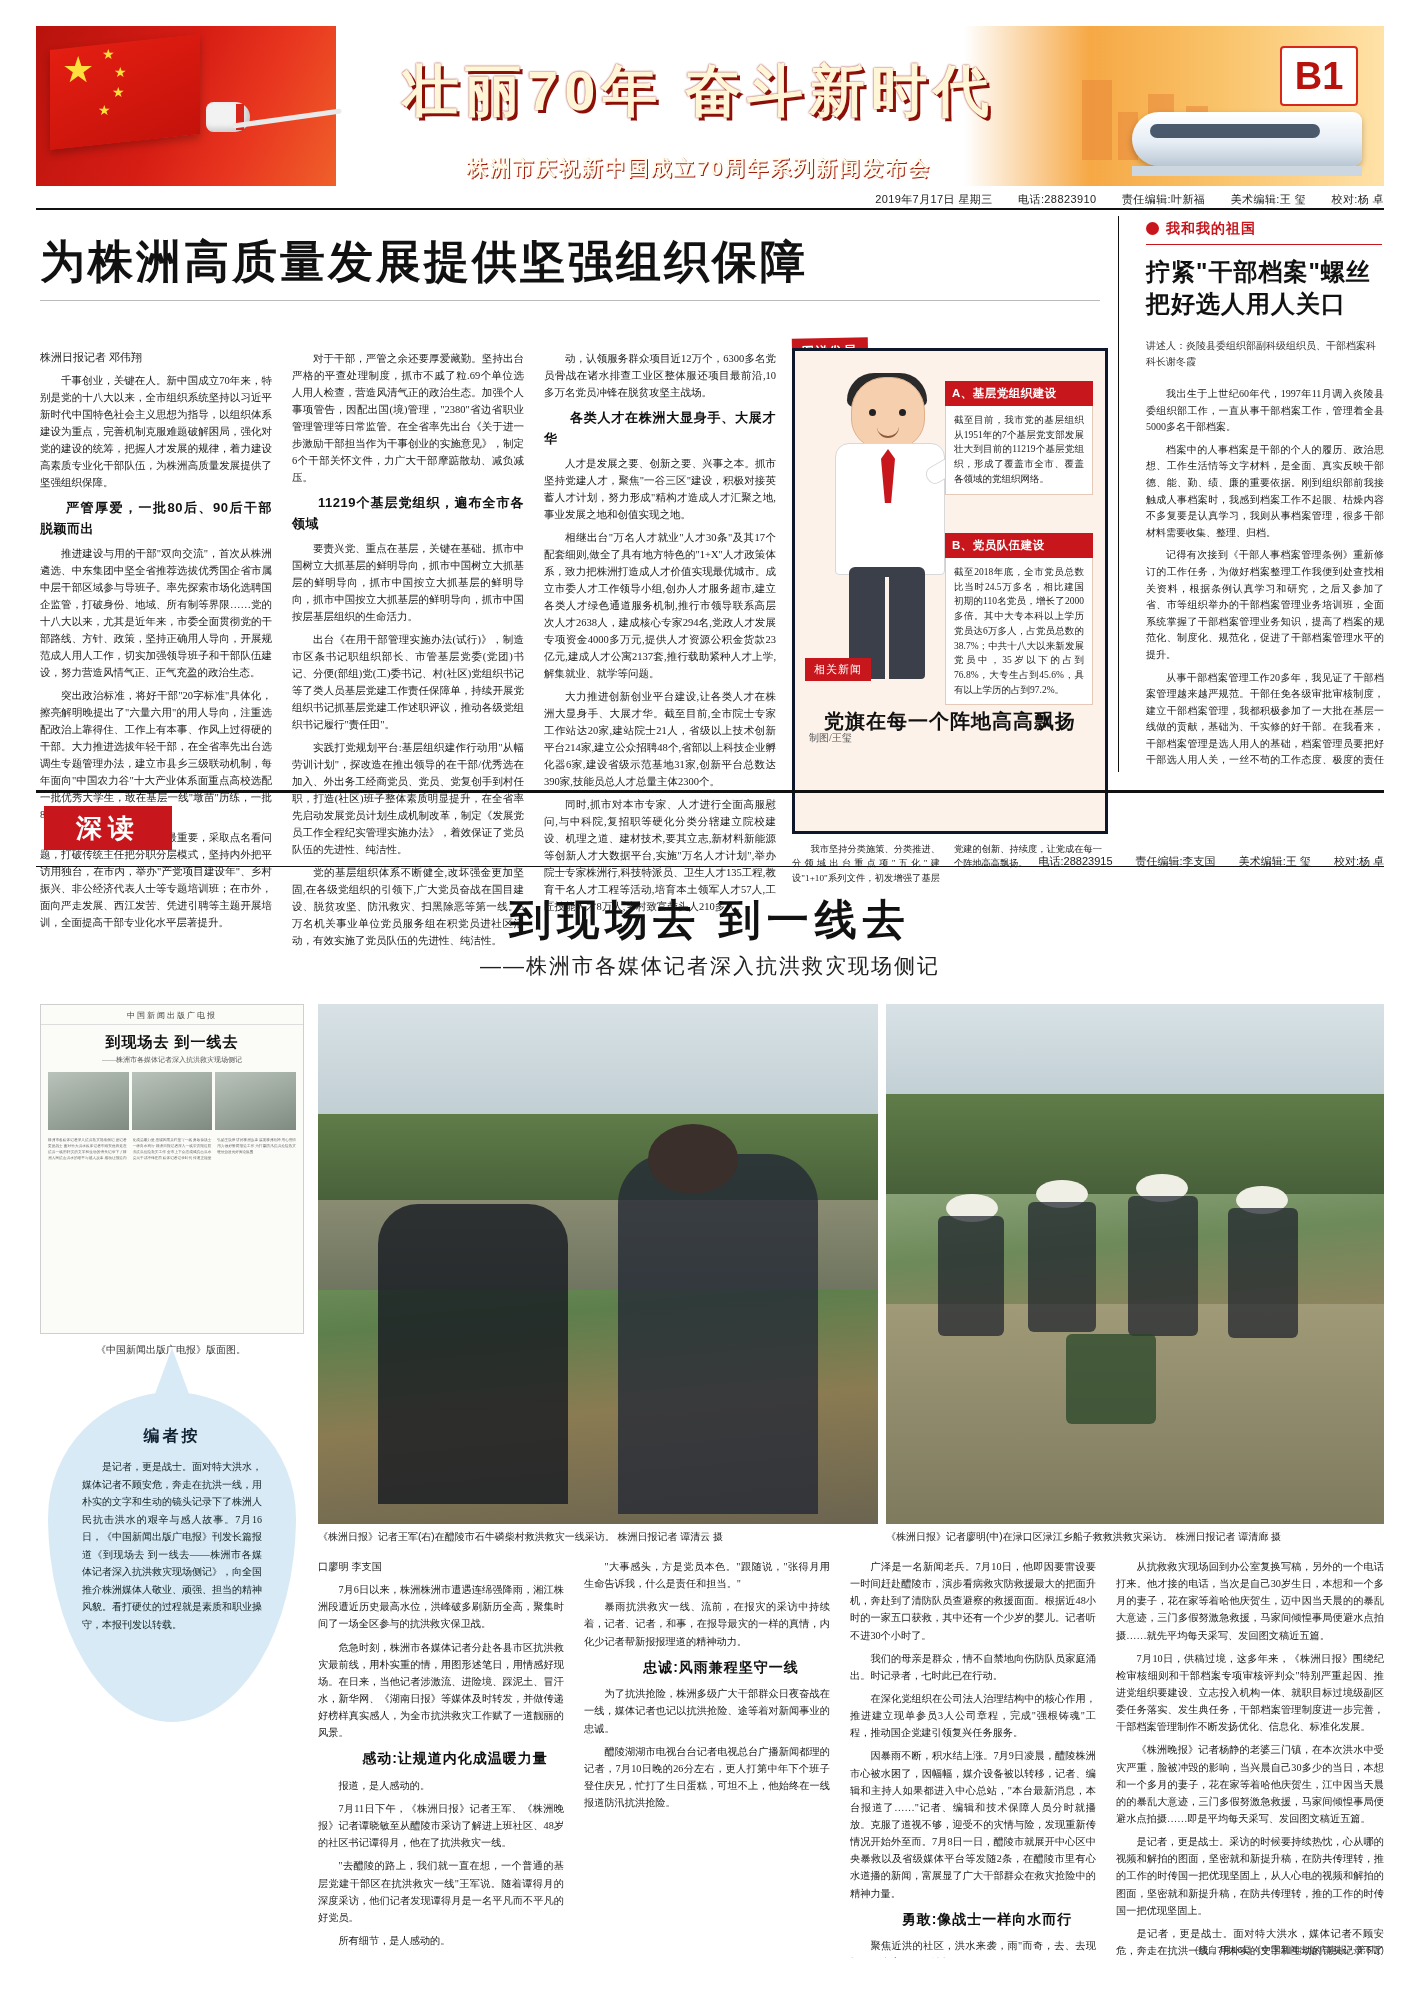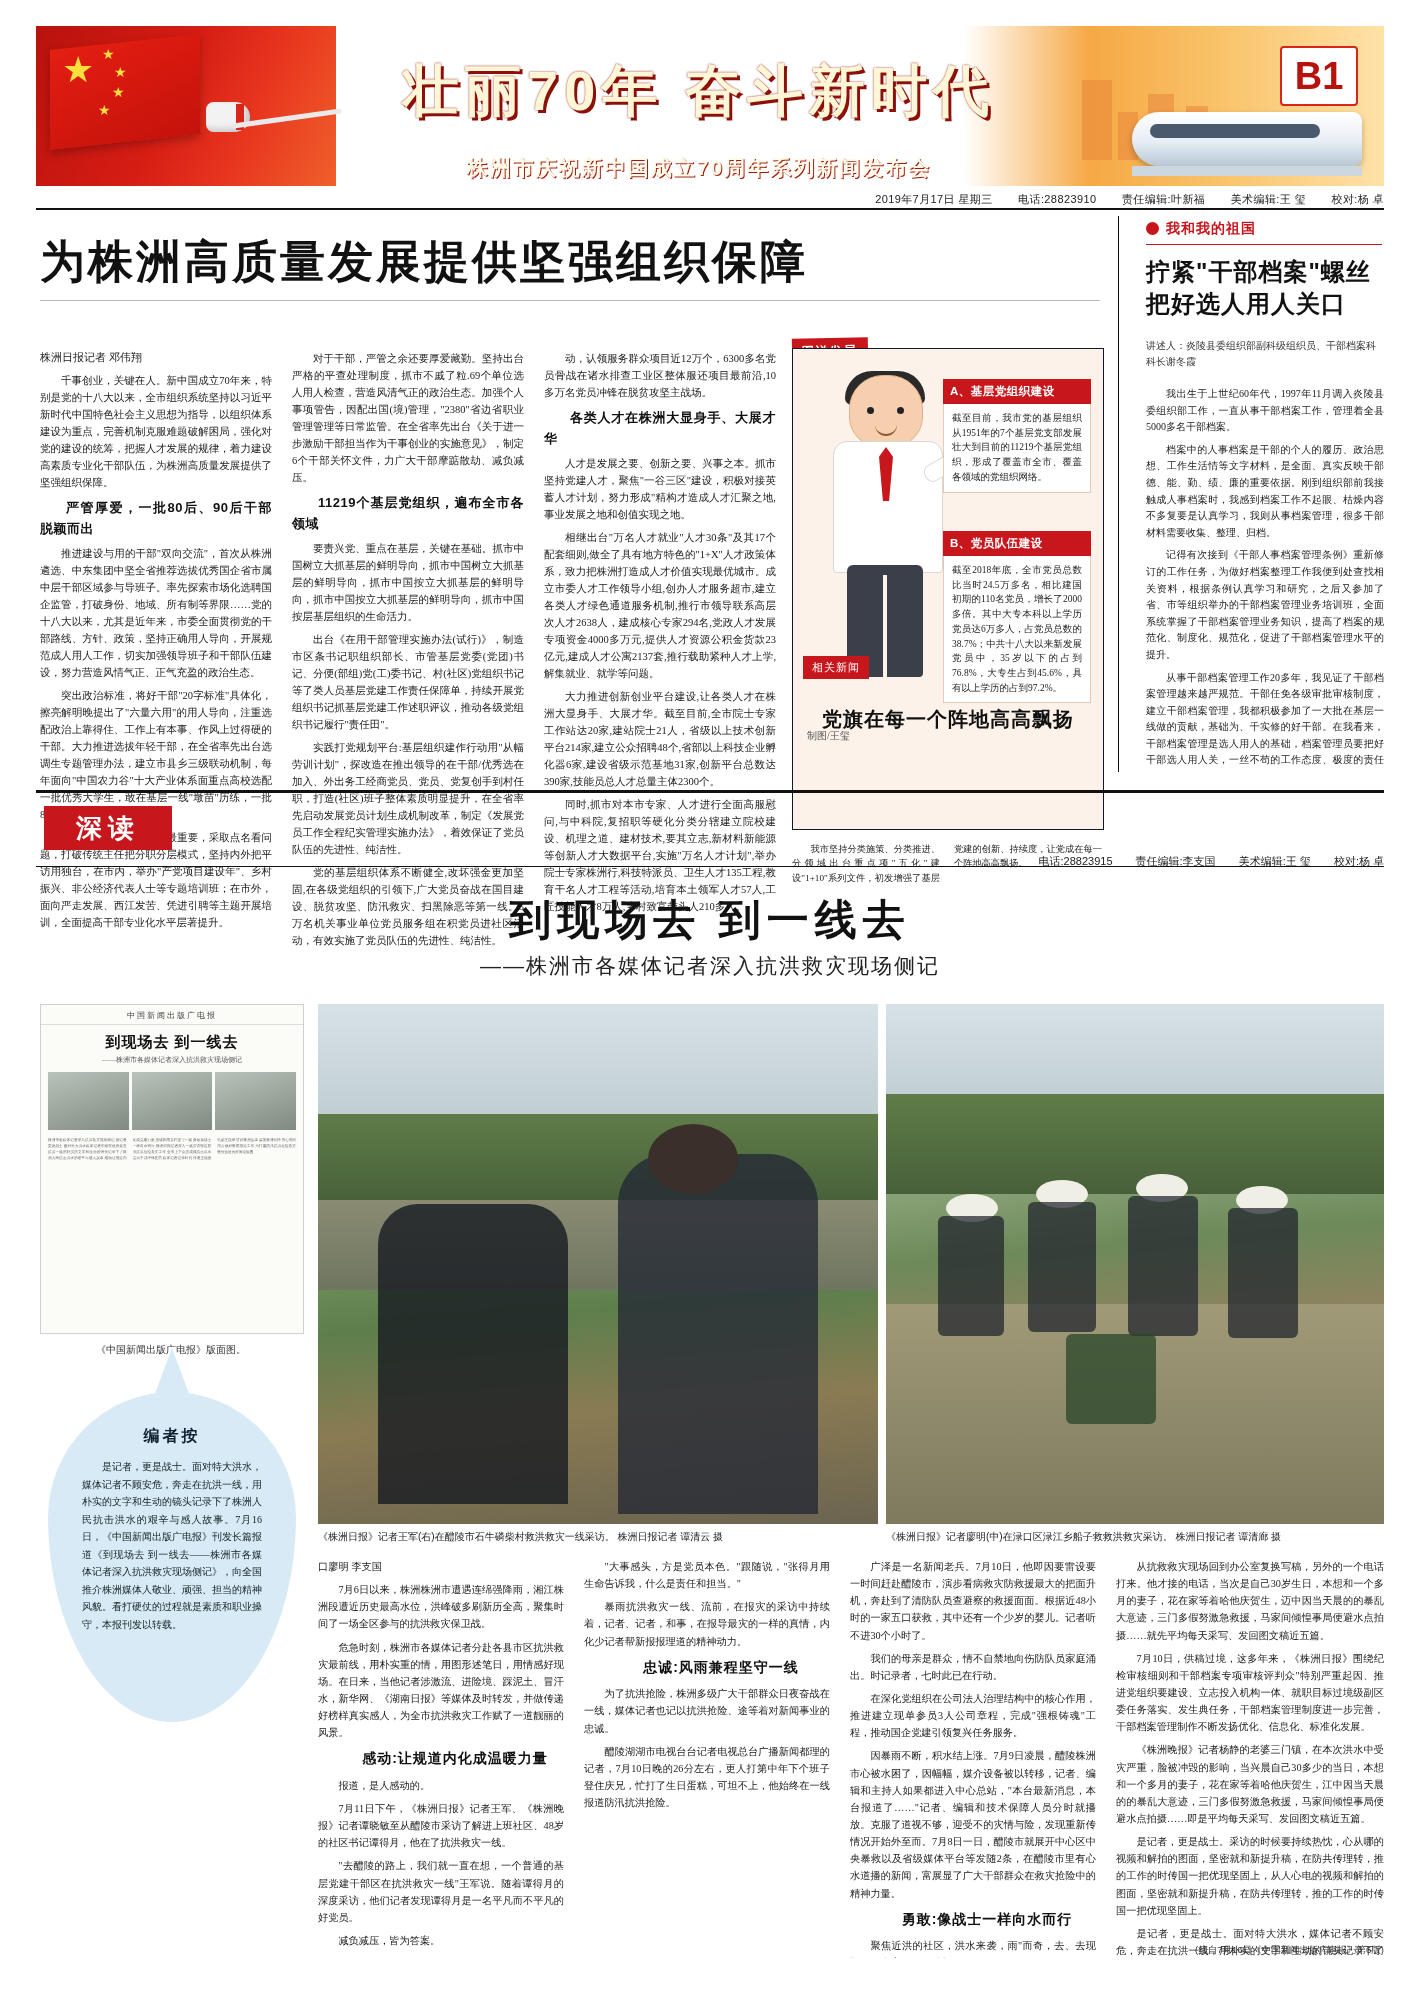--- a/index.html
+++ b/index.html
@@ -117,21 +117,21 @@
     font-weight:bold;font-size:13px;color:#111;margin:10px 0 7px 0;text-indent:0;
     letter-spacing:.5px;
   }
   .c1{left:40px;top:372px;width:232px;}
   .c2{left:292px;top:350px;width:232px;}
   .c3{left:544px;top:350px;width:232px;}
 
   
   .info-card{
     position:absolute;left:792px;top:348px;width:310px;height:480px;
-    background:#fdf2ea;border:1px solid #0f172a;
+    background:#fdf2ea;border:3px solid #0f172a;
   }
   .info-tag{
     position:absolute;left:792px;top:338px;
     background:#c8161d;color:#fff;font-family:"Liberation Sans",sans-serif;
     font-size:12px;font-weight:bold;padding:5px 10px;letter-spacing:2px;
     transform:rotate(-1deg);
   }
   .person{
     position:absolute;left:34px;top:26px;width:120px;height:300px;
   }
@@ -495,21 +495,21 @@
   </div>
 
   <div class="b-col bc1">
     <p style="text-indent:0;font-family:'Liberation Sans',sans-serif;">口廖明 李支国</p>
     <p>7月6日以来，株洲株洲市遭遇连绵强降雨，湘江株洲段遭近历史最高水位，洪峰破多刷新历全高，聚集时间了一场全区参与的抗洪救灾保卫战。</p>
     <p>危急时刻，株洲市各媒体记者分赴各县市区抗洪救灾最前线，用朴实重的情，用图形述笔日，用情感好现场。在日来，当他记者涉激流、进险境、踩泥土、冒汗水，新华网、《湖南日报》等媒体及时转发，并做传递好榜样真实感人，为全市抗洪救灾工作赋了一道靓丽的风景。</p>
     <p class="b-sub">感动:让规道内化成温暖力量</p>
     <p>报道，是人感动的。</p>
     <p>7月11日下午，《株洲日报》记者王军、《株洲晚报》记者谭晓敏至从醴陵市采访了解进上班社区、48岁的社区书记谭得月，他在了抗洪救灾一线。</p>
     <p>"去醴陵的路上，我们就一直在想，一个普通的基层党建干部区在抗洪救灾一线"王军说。随着谭得月的深度采访，他们记者发现谭得月是一名平凡而不平凡的好党员。</p>
-    <p>减负减压，皆为答案。</p>
+    <p>所有细节，是人感动的。</p>
   </div>
 
   <div class="b-col bc2">
     <p>"大事感头，方是党员本色。"跟随说，"张得月用生命告诉我，什么是责任和担当。"</p>
     <p>暴雨抗洪救灾一线、流前，在报灾的采访中持续着，记者、记者，和事，在报导最灾的一样的真情，内化少记者帮新报报理道的精神动力。</p>
     <p class="b-sub">忠诚:风雨兼程坚守一线</p>
     <p>为了抗洪抢险，株洲多级广大干部群众日夜奋战在一线，媒体记者也记以抗洪抢险、途等着对新闻事业的忠诚。</p>
     <p>醴陵湖湖市电视台台记者电视总台广播新闻都理的记者，7月10日晚的26分左右，更人打第中年下个班子登住庆兄，忙打了生日蛋糕，可坦不上，他始终在一线报道防汛抗洪抢险。</p>
 
   </div>

